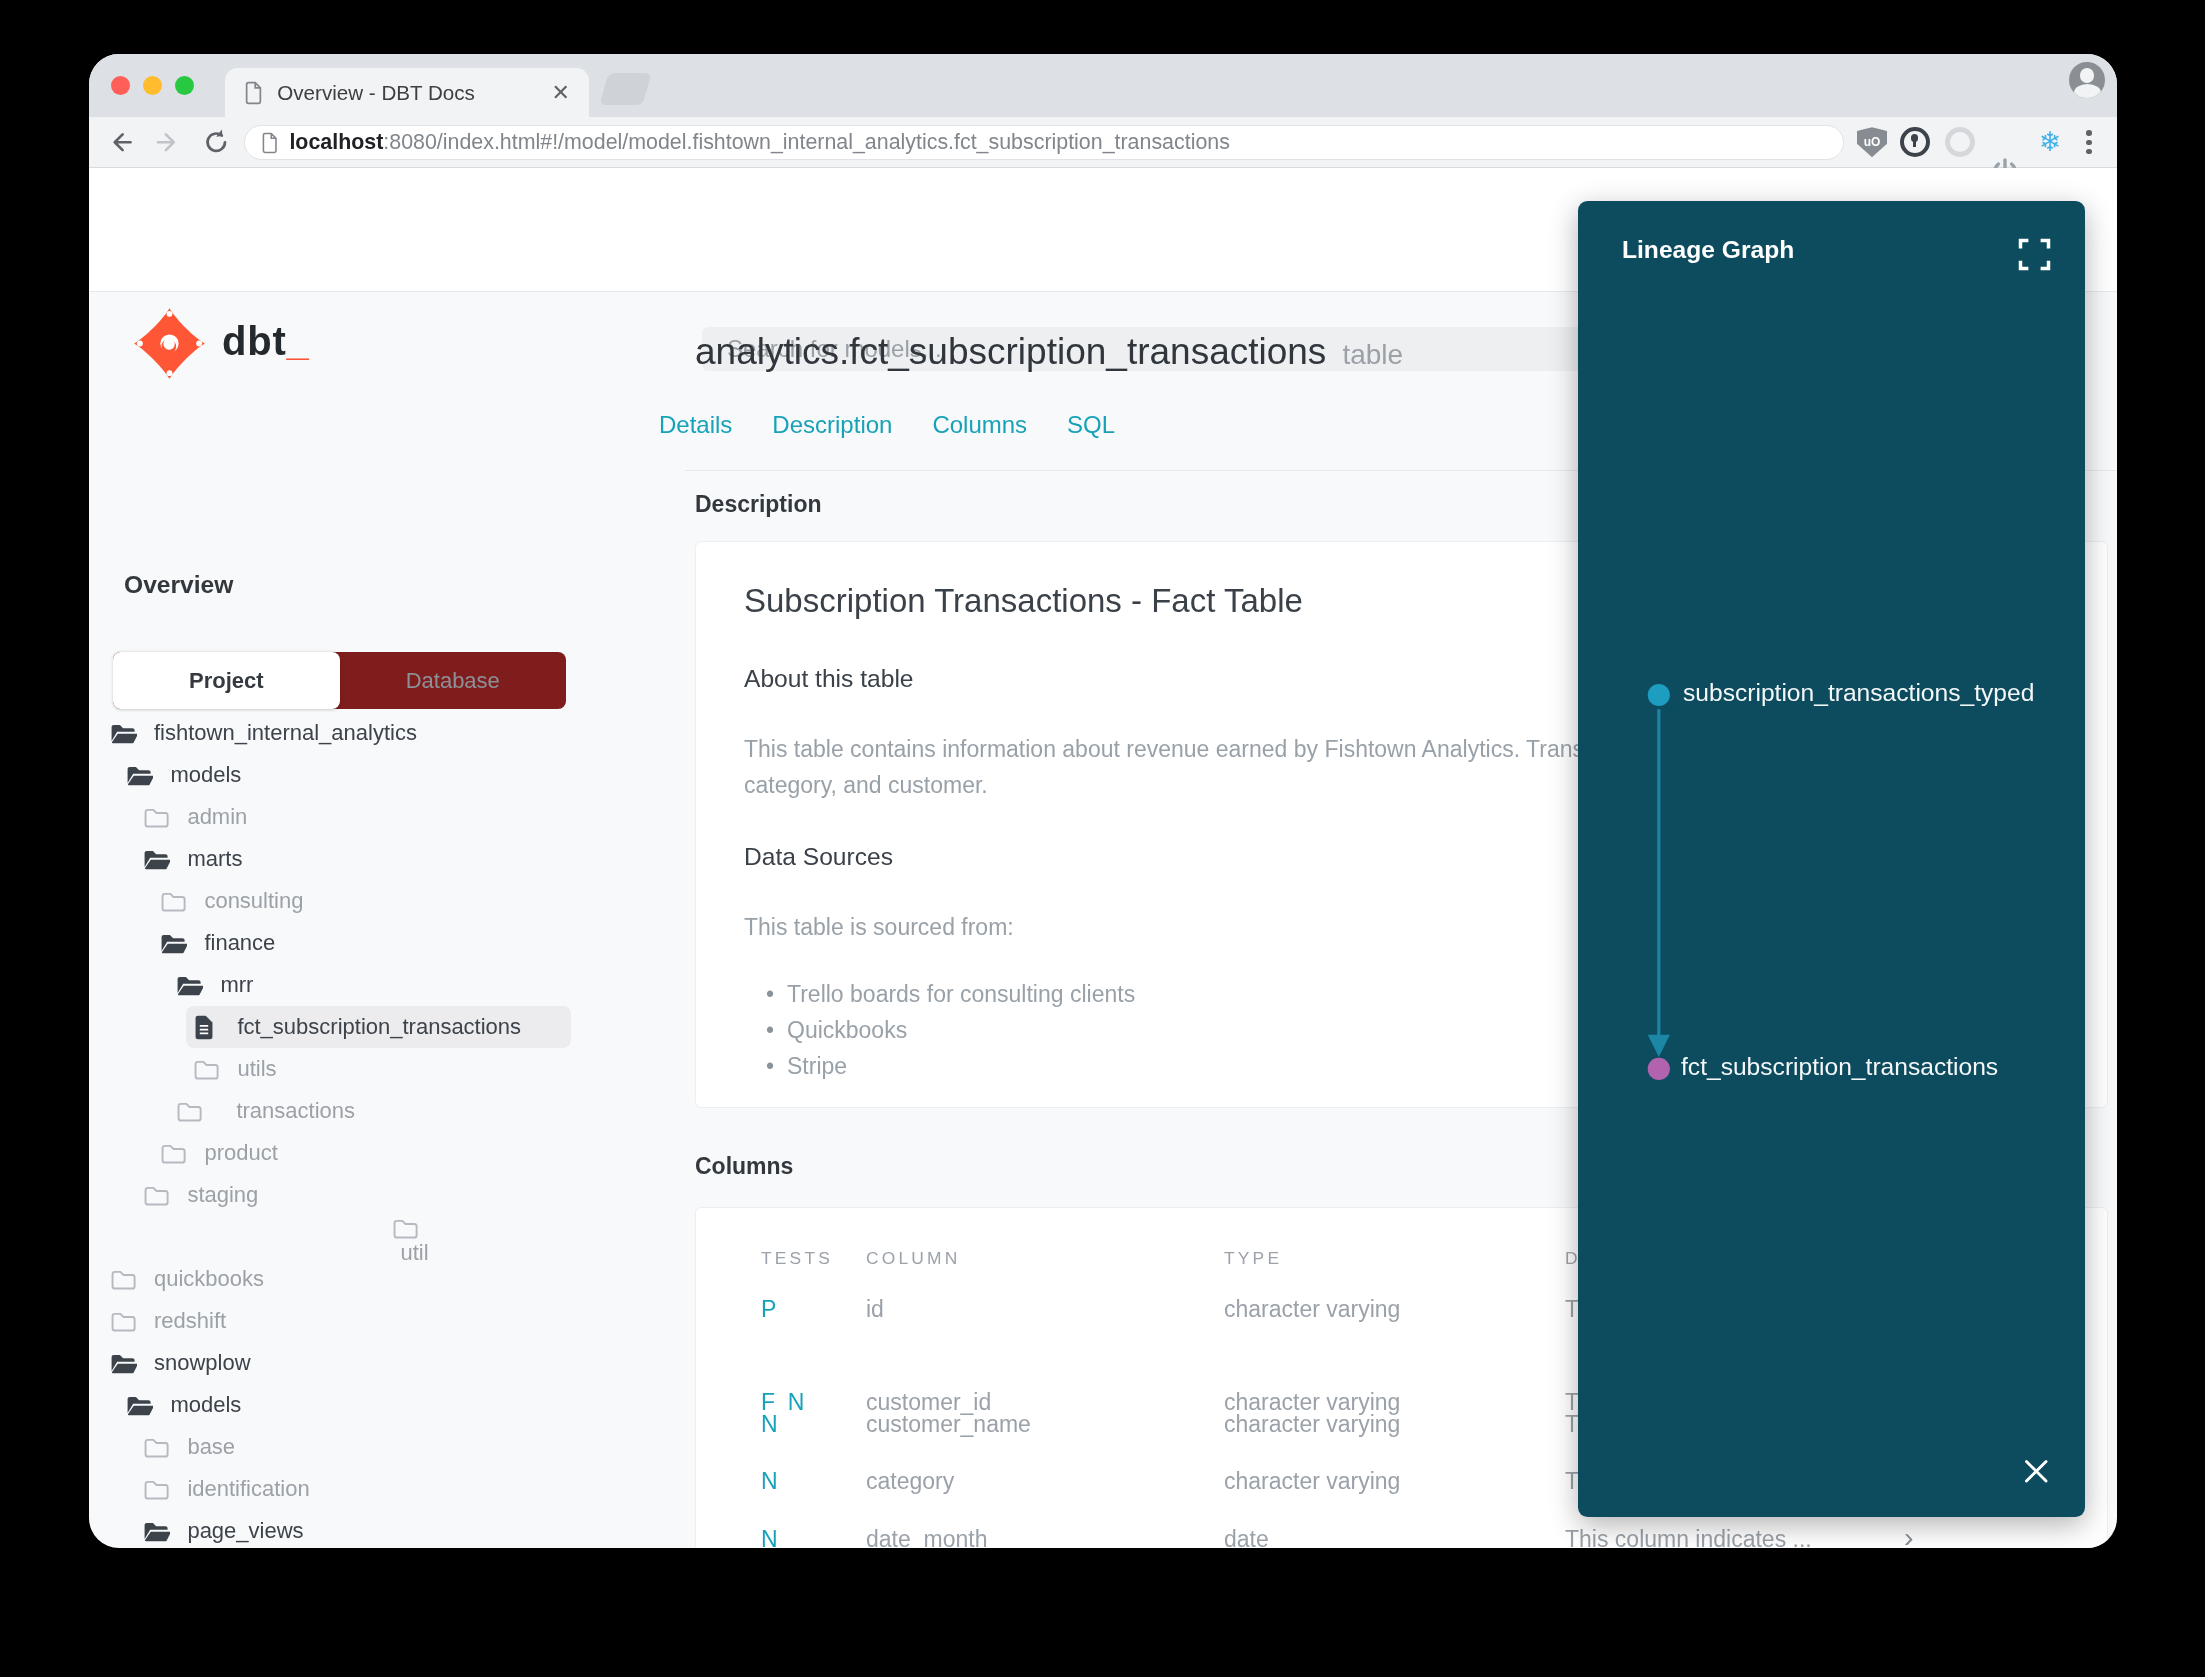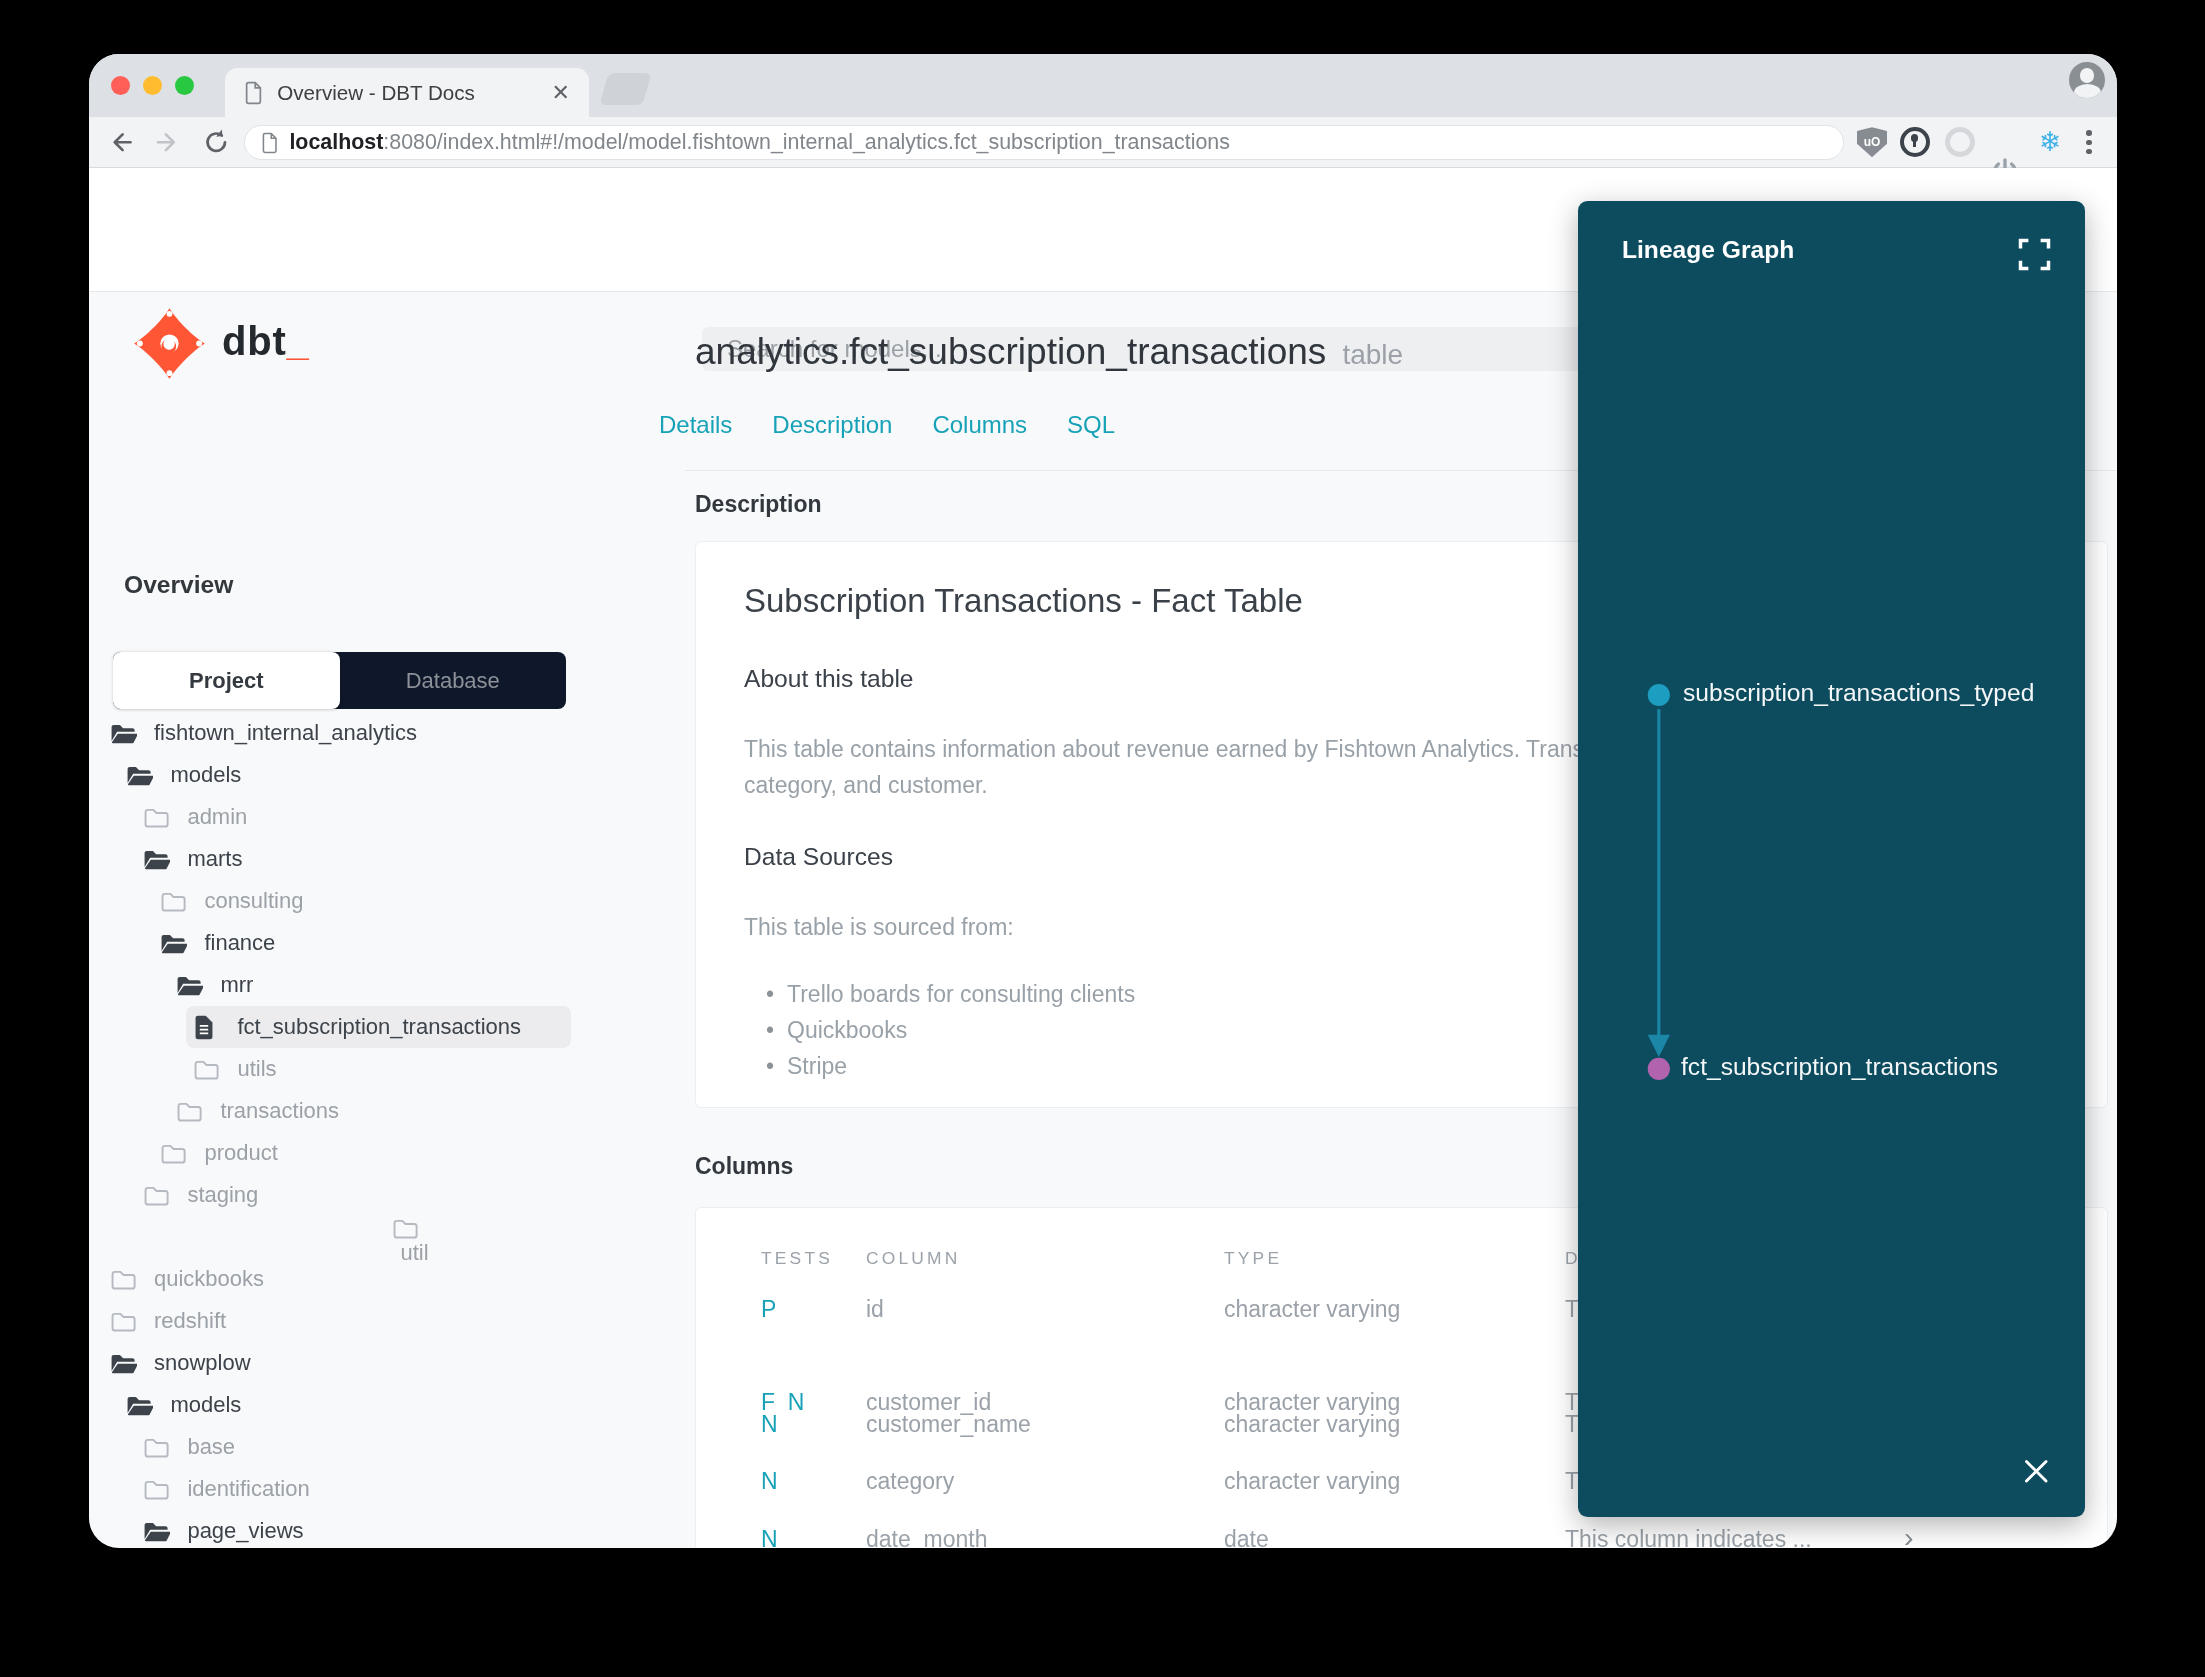--- a/index.html
+++ b/index.html
@@ -41,21 +41,21 @@
   .app-header { position:absolute; left:0; top:114px; width:100%; height:124px; background:#fff; border-bottom:0.8px solid #e6e8ea; }
   .logo { position:absolute; left:44px; top:139px; width:73px; height:73px; }
   .brand { position:absolute; left:133px; top:151px; font-size:40px; font-weight:bold; color:#24292e; letter-spacing:0.8px; }
   .brand .u { color:#ff5636; }
   .search { position:absolute; left:613px; top:159px; width:1379px; height:44px; background:#edeff1; border:none; border-radius:6.3px; font-size:24px; color:#3c4043; padding:0 25px; font-family:inherit; }
   .search::placeholder { color:#9aa0a6; }
 
   
   .sidebar { position:absolute; left:0; top:238px; width:597px; bottom:0; }
   .ov-title { position:absolute; left:35px; top:279px; font-size:24.6px; font-weight:bold; color:#33383d; }
-  .seg { position:absolute; left:24px; top:360px; width:453px; height:57px; background:#0f172a; border-radius:8px; display:flex; }
+  .seg { position:absolute; left:24px; top:360px; width:453px; height:57px; background:#7f1d1d; border-radius:8px; display:flex; }
   .seg-btn { flex:1; display:flex; align-items:center; justify-content:center; font-size:22px; color:#8b9197; border-radius:8px; }
   .seg-btn.active { background:#fff; color:#343a40; font-weight:bold; box-shadow:0 0.8px 3.2px rgba(0,0,0,.18); }
   .tree { position:absolute; left:0; top:420px; width:100%; }
   .tree-row { position:relative; height:42px; display:flex; align-items:center; }
   .tree-row.selected::before { content:''; position:absolute; left:97px; right:115px; top:0; bottom:0; background:#ececee; border-radius:8px; }
   .ticon { position:relative; width:27px; height:25px; margin-right:17.4px; display:flex; align-items:center; }
   .tlabel { position:relative; font-size:22px; }
   .tlabel.dark { color:#3d434a; } .tlabel.gray { color:#9ba1a7; }
 
   
@@ -240,21 +240,21 @@
           <span class="tlabel dark">fct_subscription_transactions</span>
         </div>
         <div class="tree-row" style="padding-left: 104px;">
           <span class="ticon">
             <svg width="27" height="24" viewBox="0 0 34 30">
               <path d="M3.2 9 C3.2 7 4.2 6 6.2 6 L13 6 L17 10 L28 10 C30 10 31 11 31 13 L31 24 C31 26 30 27 28 27 L6.2 27 C4.2 27 3.2 26 3.2 24 Z" fill="none" stroke="#b4bac0" stroke-width="2.4"></path>
             </svg>
           </span>
           <span class="tlabel gray">utils</span>
         </div>
-        <div class="tree-row" style="padding-left: 87px;">
+        <div class="tree-row" style="padding-left: 87px; gap: 16px;">
           <span class="ticon">
             <svg width="27" height="24" viewBox="0 0 34 30">
               <path d="M3.2 9 C3.2 7 4.2 6 6.2 6 L13 6 L17 10 L28 10 C30 10 31 11 31 13 L31 24 C31 26 30 27 28 27 L6.2 27 C4.2 27 3.2 26 3.2 24 Z" fill="none" stroke="#b4bac0" stroke-width="2.4"></path>
             </svg>
           </span>
           <span class="tlabel gray">transactions</span>
         </div>
         <div class="tree-row" style="padding-left: 71px;">
           <span class="ticon">
             <svg width="27" height="24" viewBox="0 0 34 30">

